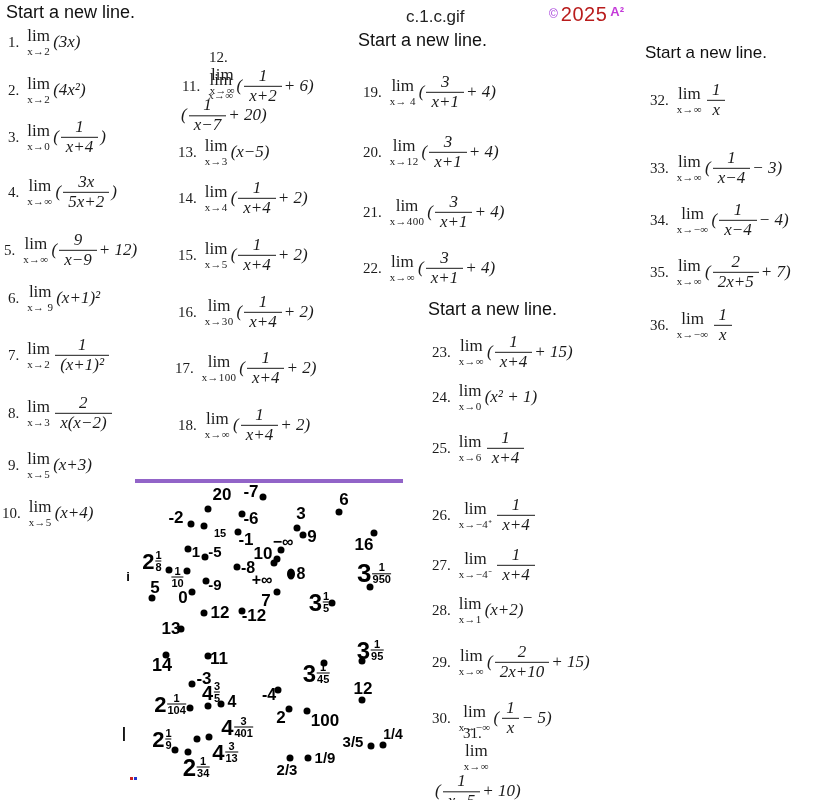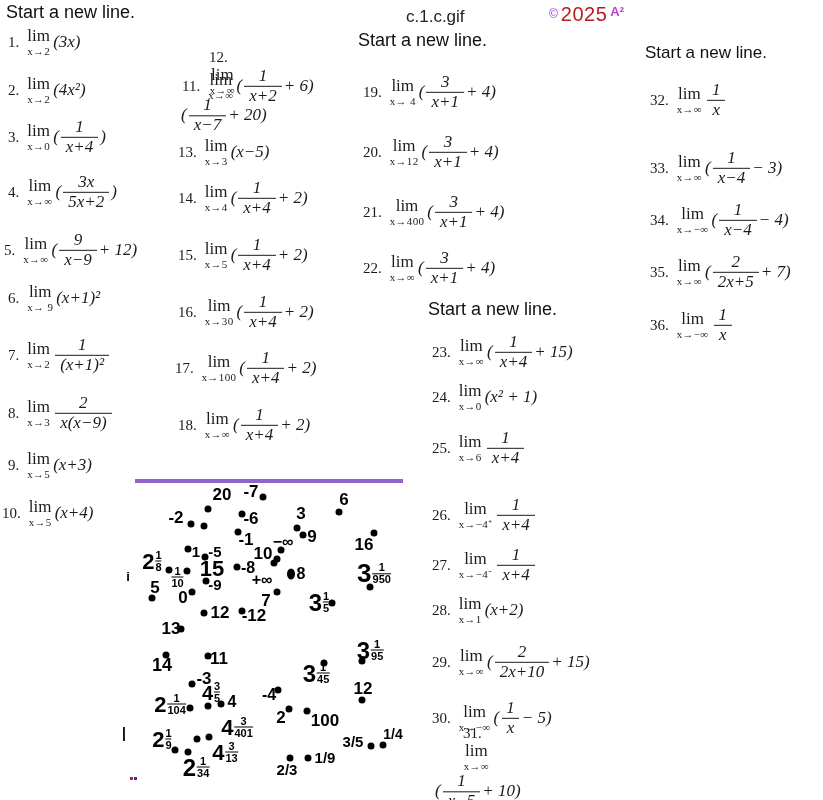--- a/index.html
+++ b/index.html
@@ -132,21 +132,21 @@
     </div>
     <div class="prob" style="left: 8px; top: 413px;">
       <span class="pnum">8.</span>
       <span class="lim">
         <span class="limword">lim</span>
         <span class="limsub">x→3</span>
       </span>
       <span class="expr">
         <span class="frac">
           <span class="fnum">2</span>
-          <span class="fden">x(x−9)</span>
+          <span class="fden">x(x−2)</span>
         </span>
       </span>
     </div>
     <div class="prob" style="left: 8px; top: 465px;">
       <span class="pnum">9.</span>
       <span class="lim">
         <span class="limword">lim</span>
         <span class="limsub">x→5</span>
       </span>
       <span class="expr">(x+3)</span>
@@ -566,21 +566,21 @@
     <div class="dot" style="left: 308px; top: 758px; width: 7px; height: 7px;"></div>
     <div class="dot" style="left: 290px; top: 758px; width: 7px; height: 7px;"></div>
     <div class="dot" style="left: 291px; top: 574px; width: 8px; height: 11px;"></div>
     <div class="alabel" style="left: 222px; top: 495px; font-size: 17px;">20</div>
     <div class="alabel" style="left: 251px; top: 492px; font-size: 17px;">-7</div>
     <div class="alabel" style="left: 176px; top: 518px; font-size: 17px;">-2</div>
     <div class="alabel" style="left: 251px; top: 519px; font-size: 17px;">-6</div>
     <div class="alabel" style="left: 344px; top: 500px; font-size: 17px;">6</div>
     <div class="alabel" style="left: 301px; top: 514px; font-size: 17px;">3</div>
     <div class="alabel" style="left: 312px; top: 537px; font-size: 17px;">9</div>
-    <div class="alabel" style="left: 212px; top: 533px; font-size: 22px; margin-top: 36px;">15</div>
+    <div class="alabel" style="left: 220px; top: 533px; font-size: 11px;">15</div>
     <div class="alabel" style="left: 246px; top: 540px; font-size: 17px;">-1</div>
     <div class="alabel" style="left: 283px; top: 542px; font-size: 16px;">−∞</div>
     <div class="alabel" style="left: 364px; top: 545px; font-size: 17px;">16</div>
     <div class="alabel" style="left: 263px; top: 554px; font-size: 17px;">10</div>
     <div class="alabel" style="left: 196px; top: 551px; font-size: 15px;">1</div>
     <div class="alabel" style="left: 215px; top: 551px; font-size: 15px;">-5</div>
     <div class="alabel" style="left: 248px; top: 568px; font-size: 16px;">-8</div>
     <div class="alabel" style="left: 262px; top: 580px; font-size: 16px;">+∞</div>
     <div class="alabel" style="left: 301px; top: 574px; font-size: 16px;">8</div>
     <div class="alabel" style="left: 155px; top: 588px; font-size: 17px;">5</div>

